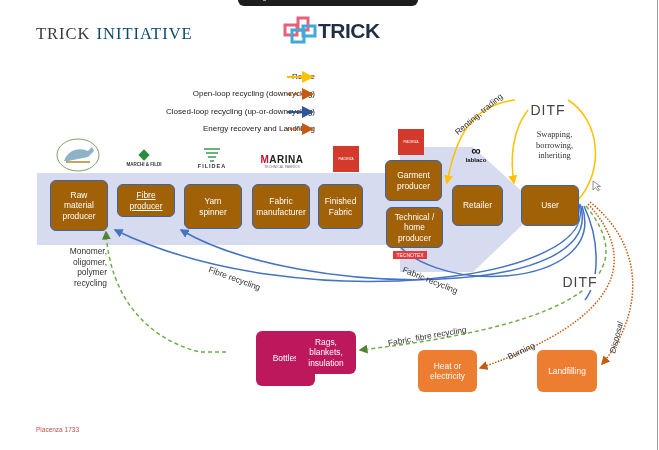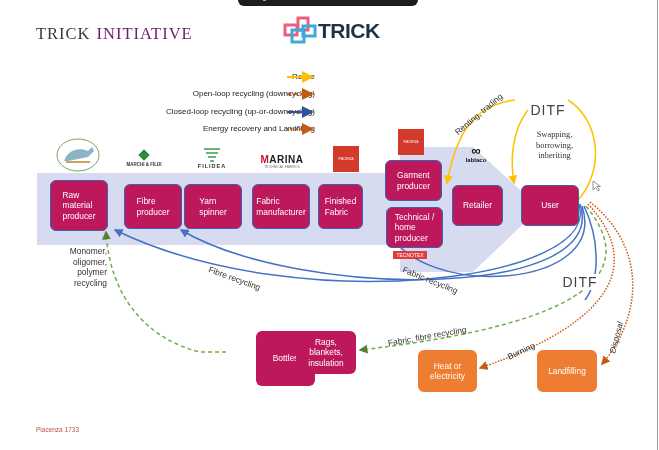--- a/index.html
+++ b/index.html
@@ -2,26 +2,26 @@
 <html><head>
 <meta charset="utf-8">
 <style>
   html, body { margin:0; padding:0; background:#ffffff; }
   body { width:659px; height:450px; position:relative; overflow:hidden; font-family:"Liberation Sans", sans-serif; }
   .topbar { position:absolute; left:238px; top:-6px; width:180px; height:12px; background:#1d1d1d; border-radius:0 0 6px 6px; }
   .topbar .dot { position:absolute; left:25px; top:4px; width:3px; height:3px; background:#9a9a9a; }
   .edge { position:absolute; right:1px; top:0; width:1px; height:450px; background:#9c9c9c; }
   .title { position:absolute; left:36px; top:24px; font-family:"Liberation Serif", serif; font-size:16.5px; letter-spacing:1px; }
   .title .t1 { color:#3b3b3b; }
-  .title .t2 { color:#701a75; margin-left:6px; }
+  .title .t2 { color:#0c4a6e; margin-left:6px; }
   .trick-logo { position:absolute; left:283px; top:16px; height:30px; display:flex; align-items:center; }
   .trick-logo .word { font-weight:bold; font-size:21px; color:#1f3044; letter-spacing:-0.5px; margin-left:1px; }
   .legend-row { position:absolute; display:flex; align-items:center; justify-content:flex-end; right:344px; font-size:8px; color:#222; white-space:nowrap; }
   svg.main { position:absolute; left:0; top:0; }
-  .box { position:absolute; background:#be185d; color:#fff; border-radius:6px; display:flex; align-items:center; justify-content:center; font-size:8.4px; line-height:10.5px; box-sizing:border-box; border:1px solid #3a62ad; white-space:pre-line; }
+  .box { position:absolute; background:#a16207; color:#fff; border-radius:6px; display:flex; align-items:center; justify-content:center; text-align:center; font-size:8.4px; line-height:10.5px; box-sizing:border-box; border:1px solid #3a62ad; white-space:pre-line; }
   .gbox { position:absolute; background:#be185d; color:#fff; border-radius:6px; display:flex; align-items:center; justify-content:center; text-align:center; font-size:8.4px; line-height:10.5px; white-space:pre-line; }
   .obox { position:absolute; background:#ed7d31; color:#fff; border-radius:6px; display:flex; align-items:center; justify-content:center; text-align:center; font-size:8.4px; line-height:10.5px; white-space:pre-line; }
   .label { position:absolute; font-size:8.4px; color:#333; text-align:center; line-height:10.5px; white-space:pre-line; }
   .rot { position:absolute; font-size:8.4px; color:#333; white-space:nowrap; transform-origin:left center; }
   .logo { position:absolute; display:flex; align-items:center; justify-content:center; }
   .footer { position:absolute; left:36px; top:426px; font-size:6.5px; color:#c0504d; }
 </style>
 </head>
 <body>
 
@@ -144,21 +144,21 @@
 <div class="logo" style="left:528px;top:98px;width:40px;height:24px;flex-direction:column;">
   <div style="font-size:14px;color:#444;letter-spacing:1px;font-weight:300;">DITF</div>
 </div>
 <div class="logo" style="left:560px;top:270px;width:40px;height:24px;flex-direction:column;">
   <div style="font-size:14px;color:#444;letter-spacing:1px;font-weight:300;background:#fff;">DITF</div>
 </div>
 
 <div class="box" style="left:50px;top:180px;width:58px;height:51px;">Raw
 material
 producer</div>
-<div class="box" style="left:124px;top:184px;width:58px;height:45px;">Fibre
+<div class="box" style="left:117px;top:184px;width:58px;height:33px;text-decoration:underline;">Fibre
 producer</div>
 <div class="box" style="left:184px;top:184px;width:58px;height:45px;">Yarn
 spinner</div>
 <div class="box" style="left:252px;top:184px;width:58px;height:45px;">Fabric
 manufacturer</div>
 <div class="box" style="left:318px;top:184px;width:45px;height:45px;">Finished
 Fabric</div>
 <div class="box" style="left:385px;top:160px;width:57px;height:41px;">Garment
 producer</div>
 <div class="box" style="left:386px;top:207px;width:57px;height:41px;">Technical /

